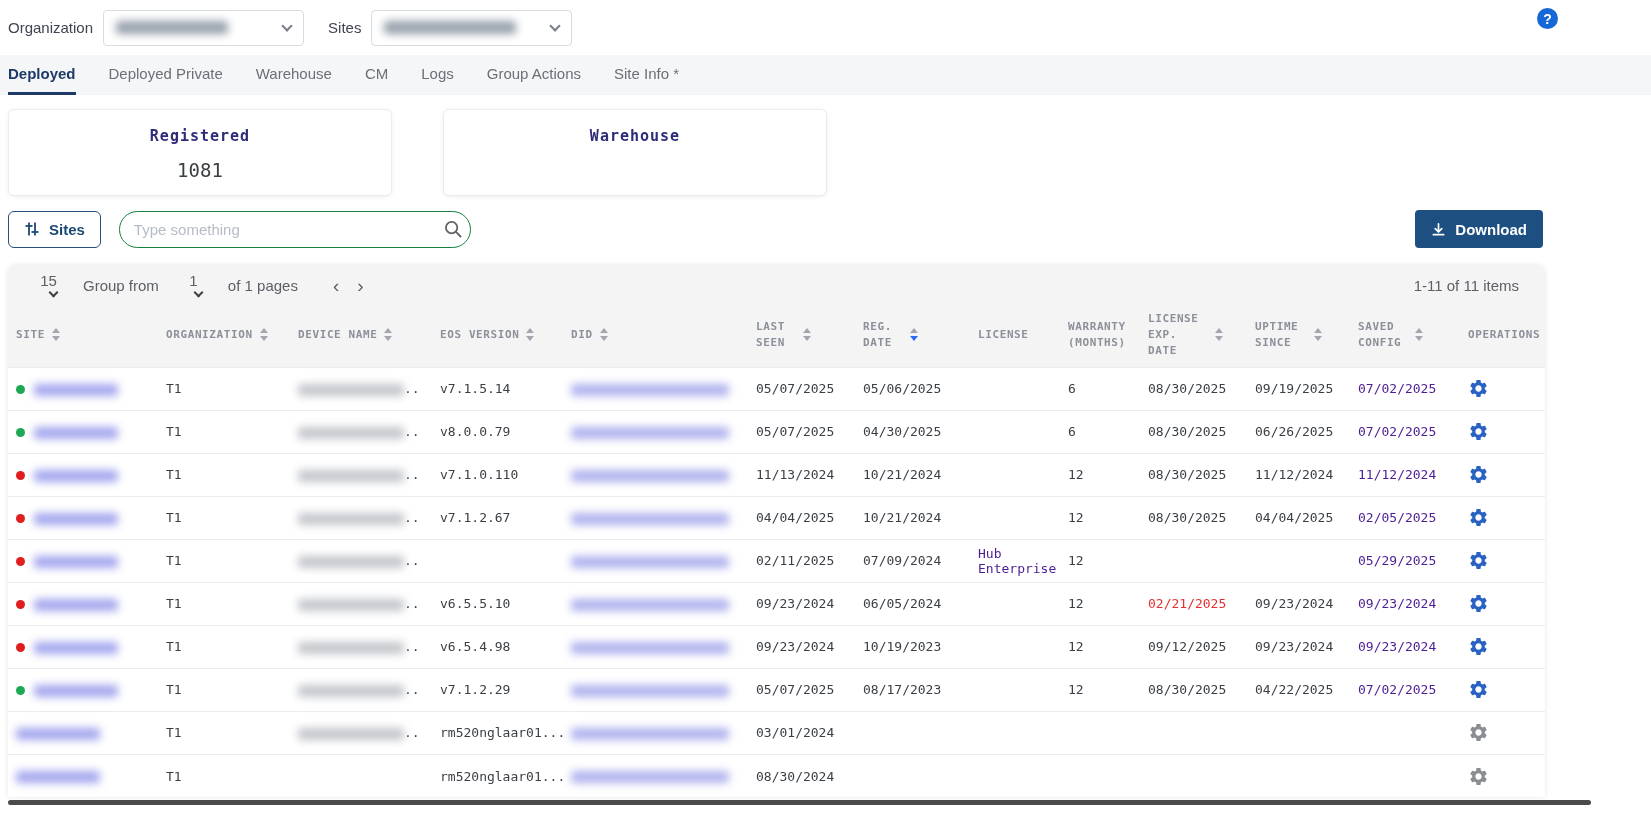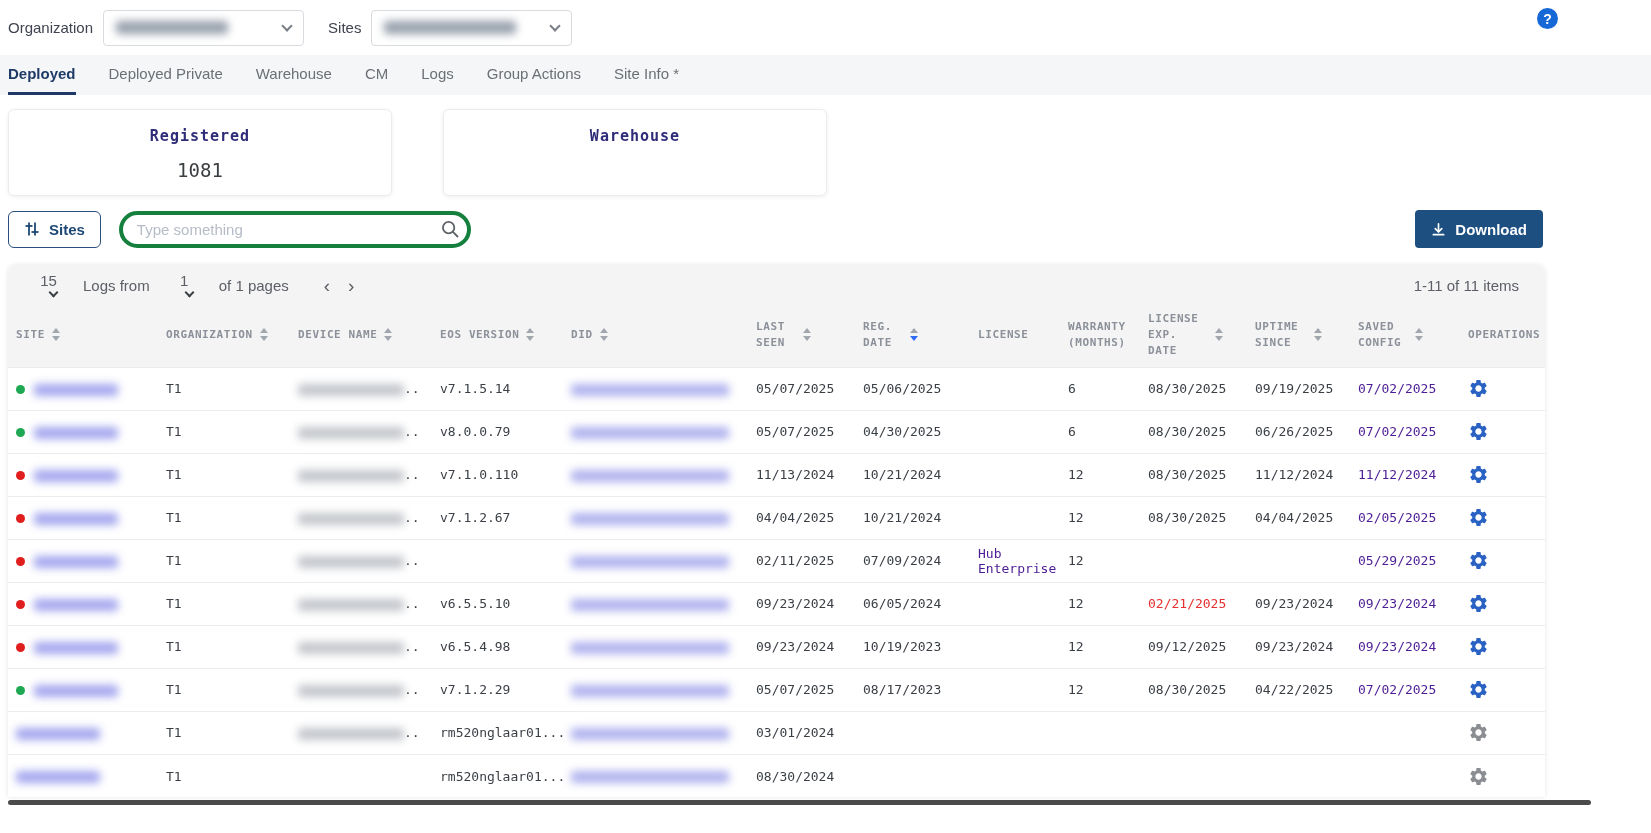--- a/index.html
+++ b/index.html
@@ -37,21 +37,21 @@
     box-shadow:0 1px 4px rgba(0,0,0,.07); text-align:center; padding-top:17px;
     font-family:"DejaVu Sans Mono", monospace; }
   .card .title { font-size:15px; font-weight:bold; color:#2e2b78; letter-spacing:1px; }
   .card .value { font-size:19px; color:#3c4043; margin-top:14px; }
 
   
   .toolbar { display:flex; align-items:center; margin:14px 8px 0; height:38px; }
   .filter-btn { display:flex; align-items:center; gap:9px; height:37px; padding:0 15px;
     background:#fff; border:1.5px solid #2a4f7d; border-radius:6px; color:#1d4875;
     font-size:15px; font-weight:bold; cursor:pointer; }
-  .search { margin-left:18px; width:352px; height:37px; border:4px solid #15803d; border-radius:19px;
+  .search { margin-left:18px; width:352px; height:37px; border:1px solid #15803d; border-radius:19px;
     display:flex; align-items:center; padding:0 6px 0 14px; background:#fff; }
   .search input { flex:1; border:none; outline:none; font-size:15px; color:#3c4043; background:transparent; }
   .search input::placeholder { color:#b6bcc6; }
   .download-btn { margin-left:auto; margin-right:100px; height:38px; padding:0 16px;
     background:#1d4f80; border:none; border-radius:4px; color:#fff; font-size:15px; font-weight:bold;
     display:flex; align-items:center; gap:9px; cursor:pointer; }
 
   
   .table-wrap { margin:17px 0 0 8px; width:1537px; border-radius:8px 8px 0 0;
     box-shadow:0 0 5px rgba(0,0,0,.10); background:#fff; }
@@ -161,21 +161,21 @@
 </div>
 
 <div class="table-wrap">
 
   <div class="pager">
     <div class="grp">
       <span>15</span>
       <span class="chev"></span>
     </div>
     <div class="sp"></div>
-    <span>Logs from</span>
+    <span>Group from</span>
     <div class="sp"></div>
     <div class="grp">
       <span>1</span>
       <span class="chev"></span>
     </div>
     <div class="sp"></div>
     <span>of 1 pages</span>
     <div class="sp"></div>
     <span class="pg-arrow">‹</span>
     <span class="pg-arrow">›</span>

